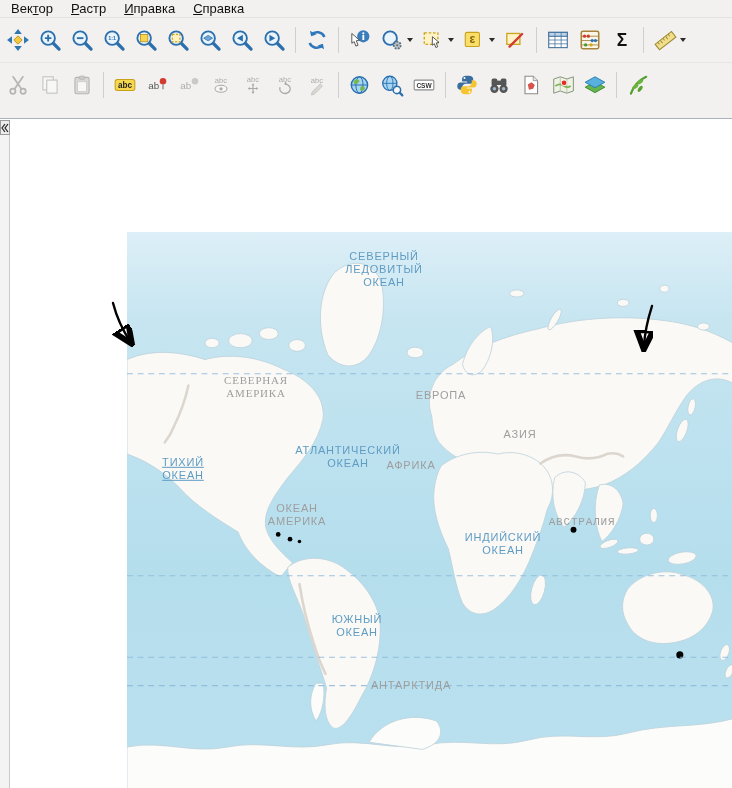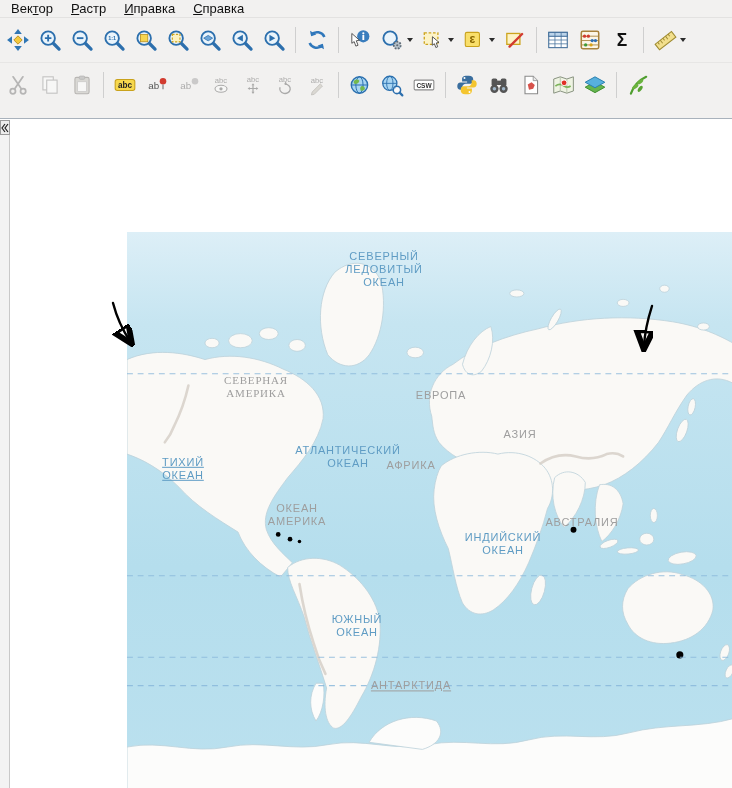--- a/index.html
+++ b/index.html
@@ -506,26 +506,26 @@
 АМЕРИКА</div>
       <div class="map-label land" style="left: 314px; top: 164px;">ЕВРОПА</div>
       <div class="map-label land" style="left: 393px; top: 179px; margin-top: 24px;">АЗИЯ</div>
       <div class="map-label ocean" style="left: 203px; top: 225px; margin-left: 18px;">АТЛАНТИЧЕСКИЙ
 ОКЕАН</div>
       <div class="map-label ocean" style="left: 56px; top: 237px; text-decoration: underline;">ТИХИЙ
 ОКЕАН</div>
       <div class="map-label land" style="left: 284px; top: 234px;">АФРИКА</div>
       <div class="map-label land" style="left: 170px; top: 283px;">ОКЕАН
 АМЕРИКА</div>
-      <div class="map-label land" style="left: 455px; top: 291px;">АВСТРАЛИЯ</div>
+      <div class="map-label land" style="left: 455px; top: 291px; font-family: Liberation Mono, monospace;">АВСТРАЛИЯ</div>
       <div class="map-label ocean" style="left: 376px; top: 312px;">ИНДИЙСКИЙ
 ОКЕАН</div>
       <div class="map-label ocean" style="left: 230px; top: 394px;">ЮЖНЫЙ
 ОКЕАН</div>
-      <div class="map-label land" style="left: 284px; top: 454px; text-decoration: underline;">АНТАРКТИДА</div>
+      <div class="map-label land" style="left: 284px; top: 454px;">АНТАРКТИДА</div>
     </div>
 </div>
 
 <svg class="annot">
   <defs>
     <marker id="ah" markerWidth="9" markerHeight="9" refX="6.5" refY="3.5" orient="auto">
       <path d="M0,0 L8,3.5 L0,7 Z" fill="#000"></path>
     </marker>
   </defs>
   <g>

